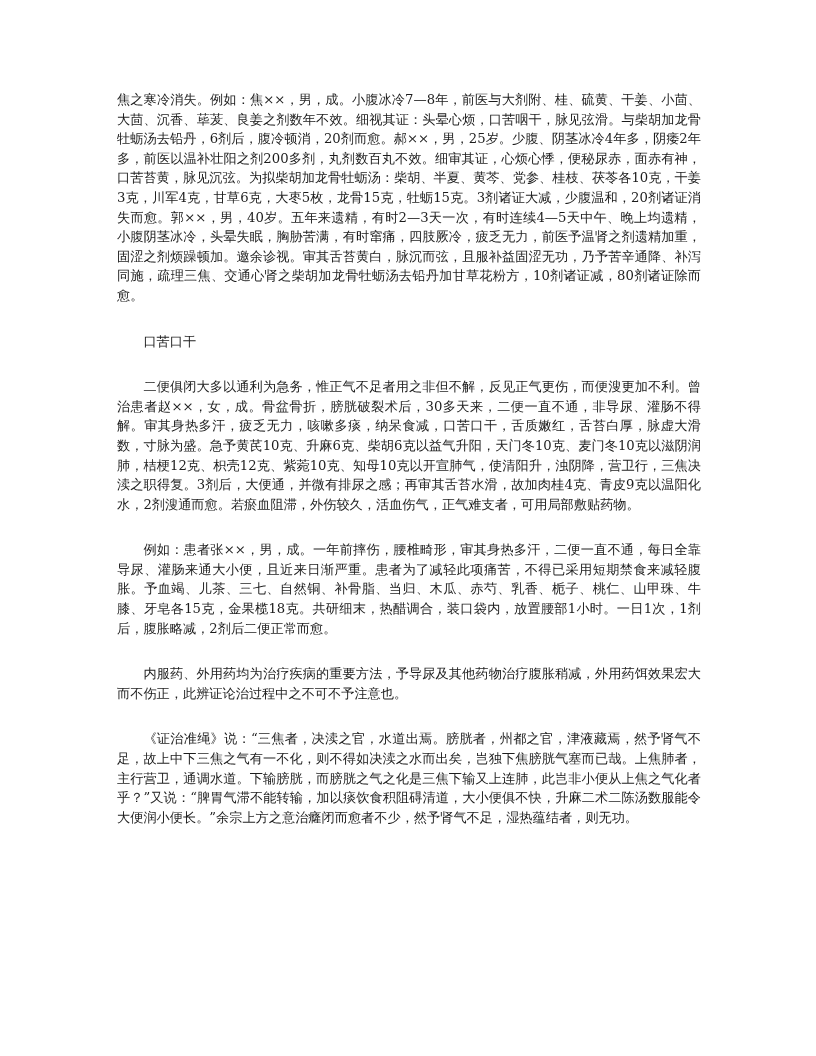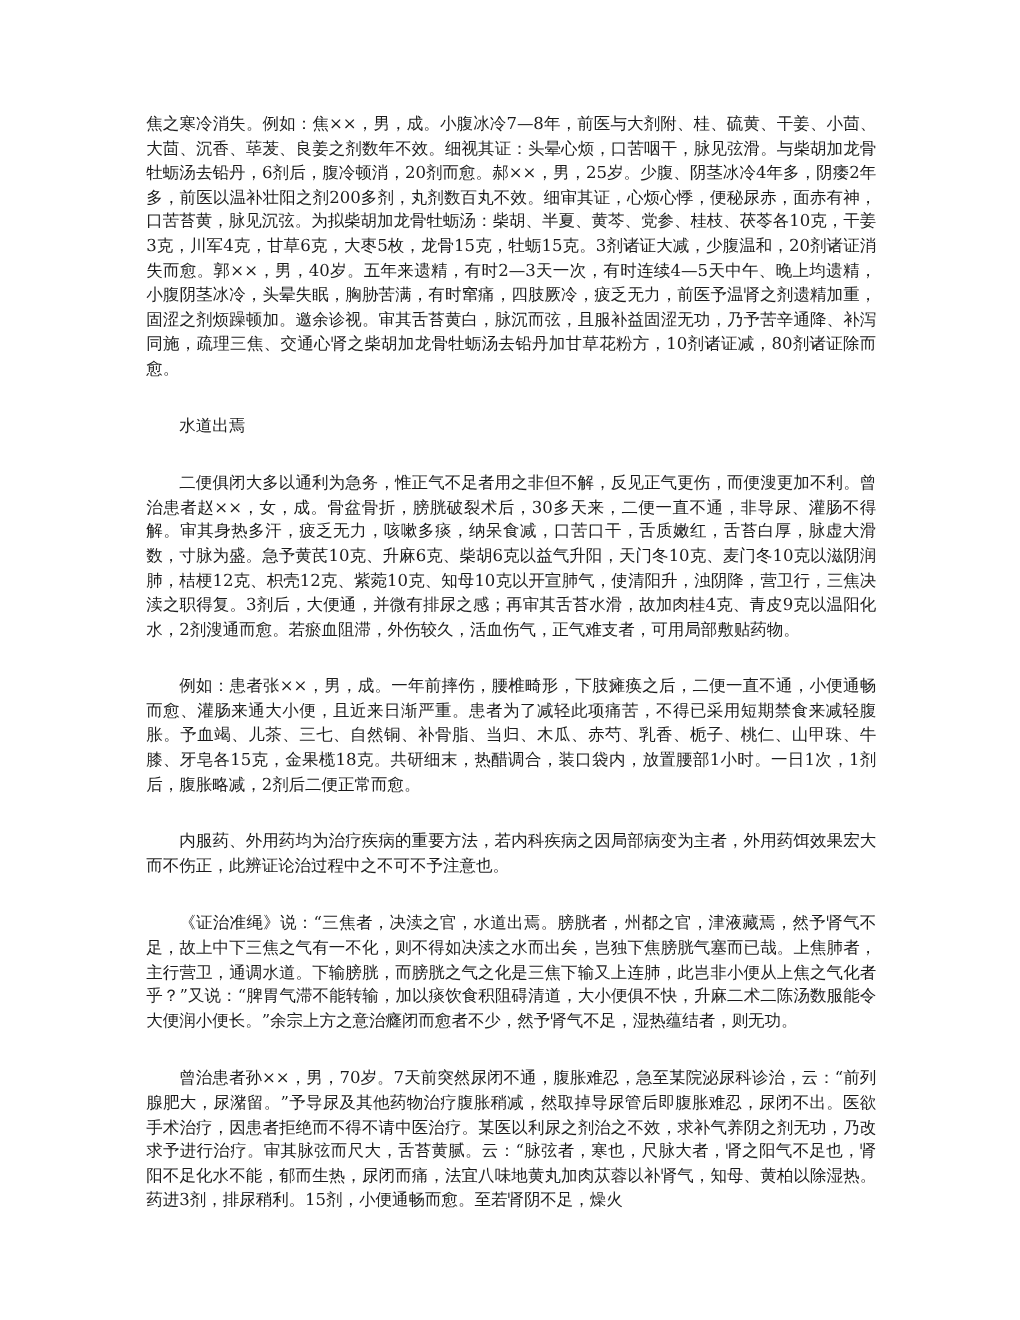--- a/index.html
+++ b/index.html
@@ -38,27 +38,26 @@
   }
 </style>
 </head>
 <body>
 
 <div class="page">
   <div class="content">
 
     <p class="block body-para no-indent">焦之寒冷消失。例如：焦××，男，成。小腹冰冷7—8年，前医与大剂附、桂、硫黄、干姜、小茴、大茴、沉香、荜茇、良姜之剂数年不效。细视其证：头晕心烦，口苦咽干，脉见弦滑。与柴胡加龙骨牡蛎汤去铅丹，6剂后，腹冷顿消，20剂而愈。郝××，男，25岁。少腹、阴茎冰冷4年多，阴痿2年多，前医以温补壮阳之剂200多剂，丸剂数百丸不效。细审其证，心烦心悸，便秘尿赤，面赤有神，口苦苔黄，脉见沉弦。为拟柴胡加龙骨牡蛎汤：柴胡、半夏、黄芩、党参、桂枝、茯苓各10克，干姜3克，川军4克，甘草6克，大枣5枚，龙骨15克，牡蛎15克。3剂诸证大减，少腹温和，20剂诸证消失而愈。郭××，男，40岁。五年来遗精，有时2—3天一次，有时连续4—5天中午、晚上均遗精，小腹阴茎冰冷，头晕失眠，胸胁苦满，有时窜痛，四肢厥冷，疲乏无力，前医予温肾之剂遗精加重，固涩之剂烦躁顿加。邀余诊视。审其舌苔黄白，脉沉而弦，且服补益固涩无功，乃予苦辛通降、补泻同施，疏理三焦、交通心肾之柴胡加龙骨牡蛎汤去铅丹加甘草花粉方，10剂诸证减，80剂诸证除而愈。</p>
 
-    <h2 class="block section-heading">水道出焉</h2>
+    <h2 class="block section-heading">口苦口干</h2>
 
     <p class="block body-para">二便俱闭大多以通利为急务，惟正气不足者用之非但不解，反见正气更伤，而便溲更加不利。曾治患者赵××，女，成。骨盆骨折，膀胱破裂术后，30多天来，二便一直不通，非导尿、灌肠不得解。审其身热多汗，疲乏无力，咳嗽多痰，纳呆食减，口苦口干，舌质嫩红，舌苔白厚，脉虚大滑数，寸脉为盛。急予黄芪10克、升麻6克、柴胡6克以益气升阳，天门冬10克、麦门冬10克以滋阴润肺，桔梗12克、枳壳12克、紫菀10克、知母10克以开宣肺气，使清阳升，浊阴降，营卫行，三焦决渎之职得复。3剂后，大便通，并微有排尿之感；再审其舌苔水滑，故加肉桂4克、青皮9克以温阳化水，2剂溲通而愈。若瘀血阻滞，外伤较久，活血伤气，正气难支者，可用局部敷贴药物。</p>
 
-    <p class="block body-para">例如：患者张××，男，成。一年前摔伤，腰椎畸形，下肢瘫痪之后，二便一直不通，小便通畅而愈、灌肠来通大小便，且近来日渐严重。患者为了减轻此项痛苦，不得已采用短期禁食来减轻腹胀。予血竭、儿茶、三七、自然铜、补骨脂、当归、木瓜、赤芍、乳香、栀子、桃仁、山甲珠、牛膝、牙皂各15克，金果榄18克。共研细末，热醋调合，装口袋内，放置腰部1小时。一日1次，1剂后，腹胀略减，2剂后二便正常而愈。</p>
+    <p class="block body-para">例如：患者张××，男，成。一年前摔伤，腰椎畸形，审其身热多汗，二便一直不通，每日全靠导尿、灌肠来通大小便，且近来日渐严重。患者为了减轻此项痛苦，不得已采用短期禁食来减轻腹胀。予血竭、儿茶、三七、自然铜、补骨脂、当归、木瓜、赤芍、乳香、栀子、桃仁、山甲珠、牛膝、牙皂各15克，金果榄18克。共研细末，热醋调合，装口袋内，放置腰部1小时。一日1次，1剂后，腹胀略减，2剂后二便正常而愈。</p>
 
-    <p class="block body-para">内服药、外用药均为治疗疾病的重要方法，若内科疾病之因局部病变为主者，外用药饵效果宏大而不伤正，此辨证论治过程中之不可不予注意也。</p>
+    <p class="block body-para">内服药、外用药均为治疗疾病的重要方法，予导尿及其他药物治疗腹胀稍减，外用药饵效果宏大而不伤正，此辨证论治过程中之不可不予注意也。</p>
 
 
     <p class="block body-para">《证治准绳》说：“三焦者，决渎之官，水道出焉。膀胱者，州都之官，津液藏焉，然予肾气不足，故上中下三焦之气有一不化，则不得如决渎之水而出矣，岂独下焦膀胱气塞而已哉。上焦肺者，主行营卫，通调水道。下输膀胱，而膀胱之气之化是三焦下输又上连肺，此岂非小便从上焦之气化者乎？”又说：“脾胃气滞不能转输，加以痰饮食积阻碍清道，大小便俱不快，升麻二术二陈汤数服能令大便润小便长。”余宗上方之意治癃闭而愈者不少，然予肾气不足，湿热蕴结者，则无功。</p>
 
-    <p class="block body-para">曾治患者孙××，男，70岁。7天前突然尿闭不通，腹胀难忍，急至某院泌尿科诊治，云：“前列腺肥大，尿潴留。”予导尿及其他药物治疗腹胀稍减，然取掉导尿管后即腹胀难忍，尿闭不出。医欲手术治疗，因患者拒绝而不得不请中医治疗。某医以利尿之剂治之不效，求补气养阴之剂无功，乃改求予进行治疗。审其脉弦而尺大，舌苔黄腻。云：“脉弦者，寒也，尺脉大者，肾之阳气不足也，肾阳不足化水不能，郁而生热，尿闭而痛，法宜八味地黄丸加肉苁蓉以补肾气，知母、黄柏以除湿热。药进3剂，排尿稍利。15剂，小便通畅而愈。至若肾阴不足，燥火</p>
 
   </div>
 </div>
 
 </body></html>

